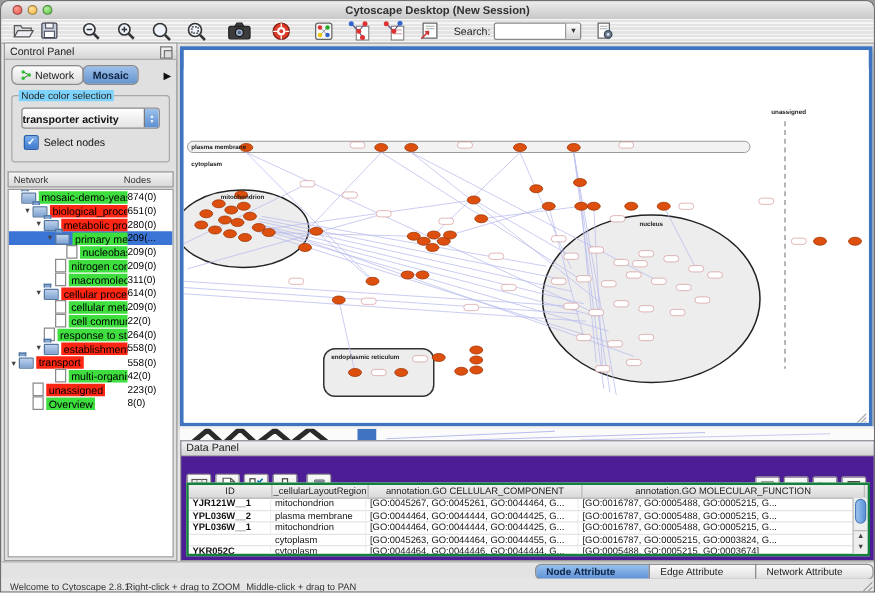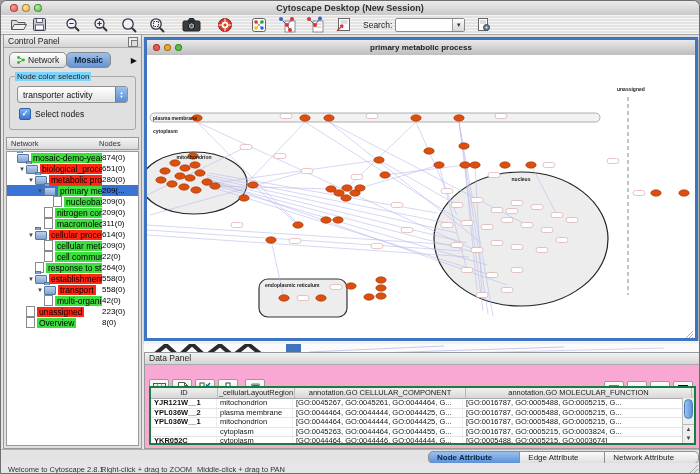--- a/index.html
+++ b/index.html
@@ -26,21 +26,21 @@
   .cp-float{position:absolute;right:3px;top:2px;width:8px;height:8px;border:1px solid #777;background:#eee;}
   .cp-float:before{content:"";position:absolute;left:2px;top:2px;width:5px;height:5px;border:1px solid #777;background:#ddd;}
   .cp-tabs{height:18px;display:flex;align-items:flex-end;padding:2px 2px 0 5px;position:relative;}
   .cp-tab{height:14px;line-height:14px;font-size:8.5px;border:1px solid #8a8a8a;border-radius:5px;padding:0 7px;display:flex;align-items:center;gap:3px;background:linear-gradient(#fdfdfd,#dcdcdc);color:#222;}
   .cp-tab.active{background:linear-gradient(#9cc0ea,#6695d0);color:#10233f;font-weight:bold;}
   .cp-tab + .cp-tab{margin-left:-1px;}
   .tab-overflow{position:absolute;right:4px;bottom:3px;font-size:8px;color:#111;}
   .cp-group{position:relative;margin:8px 5px 0 5px;border:1px solid #a8a8a8;border-radius:3px;height:52px;}
   .cp-group-label{position:absolute;top:-5px;left:5px;background:#7dd3fc;font-size:8px;color:#222;padding:0 2px;}
   .dropdown{position:absolute;left:7px;right:7px;top:9px;height:15px;border:1px solid #8f8f8f;border-radius:3px;background:linear-gradient(#ffffff,#e4e4e4);display:flex;align-items:center;overflow:hidden;}
-  .dropdown .dd-text{flex:1;font-size:8.5px;color:#111;padding-left:5px;white-space:nowrap;overflow:hidden;}
+  .dropdown .dd-text{flex:1;font-size:8.5px;color:#111;padding-left:0;white-space:nowrap;overflow:hidden;font-weight:bold;}
   .dd-stepper{width:11px;height:100%;background:linear-gradient(#9dc1ec,#5b8ed2);border-left:1px solid #7a7a7a;display:flex;flex-direction:column;align-items:center;justify-content:center;color:#fff;font-size:4px;line-height:4px;}
   .chk-row{position:absolute;left:9px;top:31px;display:flex;align-items:center;gap:4px;}
   .chk{width:10px;height:10px;border-radius:2px;background:linear-gradient(#7db1f0,#3a78cf);border:1px solid #2b5ea8;color:#fff;font-size:8px;line-height:10px;text-align:center;font-weight:bold;}
   .chk-label{font-size:8.5px;color:#111;}
   .tree-header{margin:7px 2px 0 2px;height:11px;display:flex;background:linear-gradient(#f4f4f4,#d9d9d9);border:1px solid #9a9a9a;font-size:7.5px;color:#333;align-items:center;}
   .tree-header .th-net{flex:1;padding-left:4px;} .tree-header .th-nodes{width:37px;padding-right:2px;}
   .tree-body{position:absolute;left:2px;right:2px;top:116px;bottom:2px;background:#fff;border:1px solid #9a9a9a;overflow:hidden;}
   .tree-row{height:11px;display:flex;align-items:center;font-size:8.5px;white-space:nowrap;}
   .tree-row.selected{background:#3a74d4;}
   .tr-arrow{width:8px;text-align:center;font-size:6px;color:#444;flex:0 0 auto;}
@@ -55,21 +55,21 @@
   .frame{position:absolute;left:143px;top:36px;width:554px;height:304px;border:3px solid #3e74c0;box-sizing:border-box;background:#fff;box-shadow:1px 2px 4px rgba(0,0,0,.35);}
   .frame-tb{height:15px;background:linear-gradient(#e9e9e9,#bdbdbd);border-bottom:1px solid #8f8f8f;position:relative;}
   .frame-tb .ftitle{text-align:center;font-size:8px;font-weight:bold;color:#222;line-height:15px;}
   .ftl{position:absolute;top:4px;width:7px;height:7px;border-radius:50%;box-sizing:border-box;border:1px solid rgba(0,0,0,.35);}
   .ftl.red{left:6px;background:#ee5648;} .ftl.yel{left:17px;background:#f5a623;} .ftl.grn{left:28px;background:#58c23e;}
   .canvas-wrap{position:absolute;left:0;top:15px;right:0;bottom:0;background:#fff;overflow:hidden;}
   .canvas-wrap svg{display:block;}
   
   .sliver{position:absolute;left:143px;top:340px;width:557px;height:11px;background:#f2f2f2;overflow:hidden;}
   
-  .dpanel{position:absolute;left:143px;top:351px;width:557px;height:97px;background:#f9a8d4;border:1px solid #9a9a9a;box-sizing:border-box;}
+  .dpanel{position:absolute;left:143px;top:351px;width:557px;height:97px;background:#4c1d95;border:1px solid #9a9a9a;box-sizing:border-box;}
   .dp-title{height:11px;background:linear-gradient(#f2f2f2,#d5d5d5);border-bottom:1px solid #aaa;font-size:8.5px;color:#222;padding-left:4px;line-height:11px;}
   .dp-toolbar{height:21px;display:flex;align-items:flex-start;padding:0 4px;position:relative;margin-top:14px;}
   .dp-btn{width:18px;height:16px;border:1px solid #9a9a9a;border-radius:2px;background:linear-gradient(#fbfbfb,#dcdcdc);display:inline-flex;align-items:center;justify-content:center;margin-right:3px;}
   .dp-right{position:absolute;right:4px;top:2px;display:flex;}
   .dp-fx{font-family:"Liberation Serif",serif;font-style:italic;font-weight:bold;font-size:8px;color:#222;}
   .dp-tablebox{position:absolute;left:4px;right:4px;top:33px;bottom:3px;background:#fff;border:2px solid #15803d;overflow:hidden;}
   .dp-hrow{display:flex;height:10px;background:linear-gradient(#f0f0f0,#d8d8d8);border-bottom:1px solid #aaa;}
   .dp-hcell{font-size:7.5px;color:#222;text-align:center;border-right:1px solid #bbb;overflow:hidden;white-space:nowrap;line-height:10px;}
   .dp-row{display:flex;height:8.6px;border-bottom:1px solid #e4e4e4;}
   .dp-cell{font-size:7.5px;color:#111;padding-left:3px;border-right:1px solid #eee;overflow:hidden;white-space:nowrap;line-height:8.6px;box-sizing:border-box;}
@@ -363,21 +363,21 @@
           <span class="tr-count">264(0)</span>
         </div>
         <div class="tree-row" style="padding-left: 20px;">
           <span class="tr-arrow">▼</span>
           <span class="tr-ficon">
             <span class="ficon-folder" style="display: block;"></span>
           </span>
           <span class="tr-label red">establishment of lo</span>
           <span class="tr-count">558(0)</span>
         </div>
-        <div class="tree-row" style="padding-left: 29px;">
+        <div class="tree-row" style=" align-items: flex-end;">
           <span class="tr-arrow">▼</span>
           <span class="tr-ficon">
             <span class="ficon-folder" style="display: block;"></span>
           </span>
           <span class="tr-label red">transport</span>
           <span class="tr-count">558(0)</span>
         </div>
         <div class="tree-row" style="padding-left: 29px;">
           <span class="tr-arrow"></span>
           <span class="tr-ficon">
@@ -399,26 +399,20 @@
           <span class="tr-ficon">
             <span class="ficon-file" style="display: block;"></span>
           </span>
           <span class="tr-label green">Overview</span>
           <span class="tr-count">8(0)</span>
         </div>
       </div>
   </div>
 
   <div class="frame">
-    <div class="frame-tb">
-      <span class="ftl red"></span>
-      <span class="ftl yel"></span>
-      <span class="ftl grn"></span>
-      <div class="ftitle">primary metabolic process</div>
-    </div>
     <div class="canvas-wrap" id="canvas-wrap">
         <svg width="548" height="286" viewBox="0 0 548 286">
           <rect x="0" y="0" width="548" height="286" fill="#ffffff"></rect>
           <rect x="3" y="58" width="450" height="9" rx="4.5" fill="#f2f2f2" stroke="#9a9a9a" stroke-width="0.8"></rect>
           <ellipse cx="47" cy="128" rx="53" ry="31" fill="#ededed" stroke="#222" stroke-width="1.2"></ellipse>
           <ellipse cx="374" cy="184" rx="87" ry="67" fill="#ededed" stroke="#222" stroke-width="1.2"></ellipse>
           <rect x="112" y="224" width="88" height="38" rx="9" fill="#ededed" stroke="#333" stroke-width="1.2"></rect>
           <line x1="481" y1="42" x2="481" y2="240" stroke="#8a8a8a" stroke-width="1" stroke-dasharray="4 3"></line>
           <line x1="60" y1="120" x2="300" y2="168" stroke="#b7bcec" stroke-width="0.7" opacity="0.85"></line>
           <line x1="60" y1="122" x2="310" y2="178" stroke="#b7bcec" stroke-width="0.7" opacity="0.85"></line>

